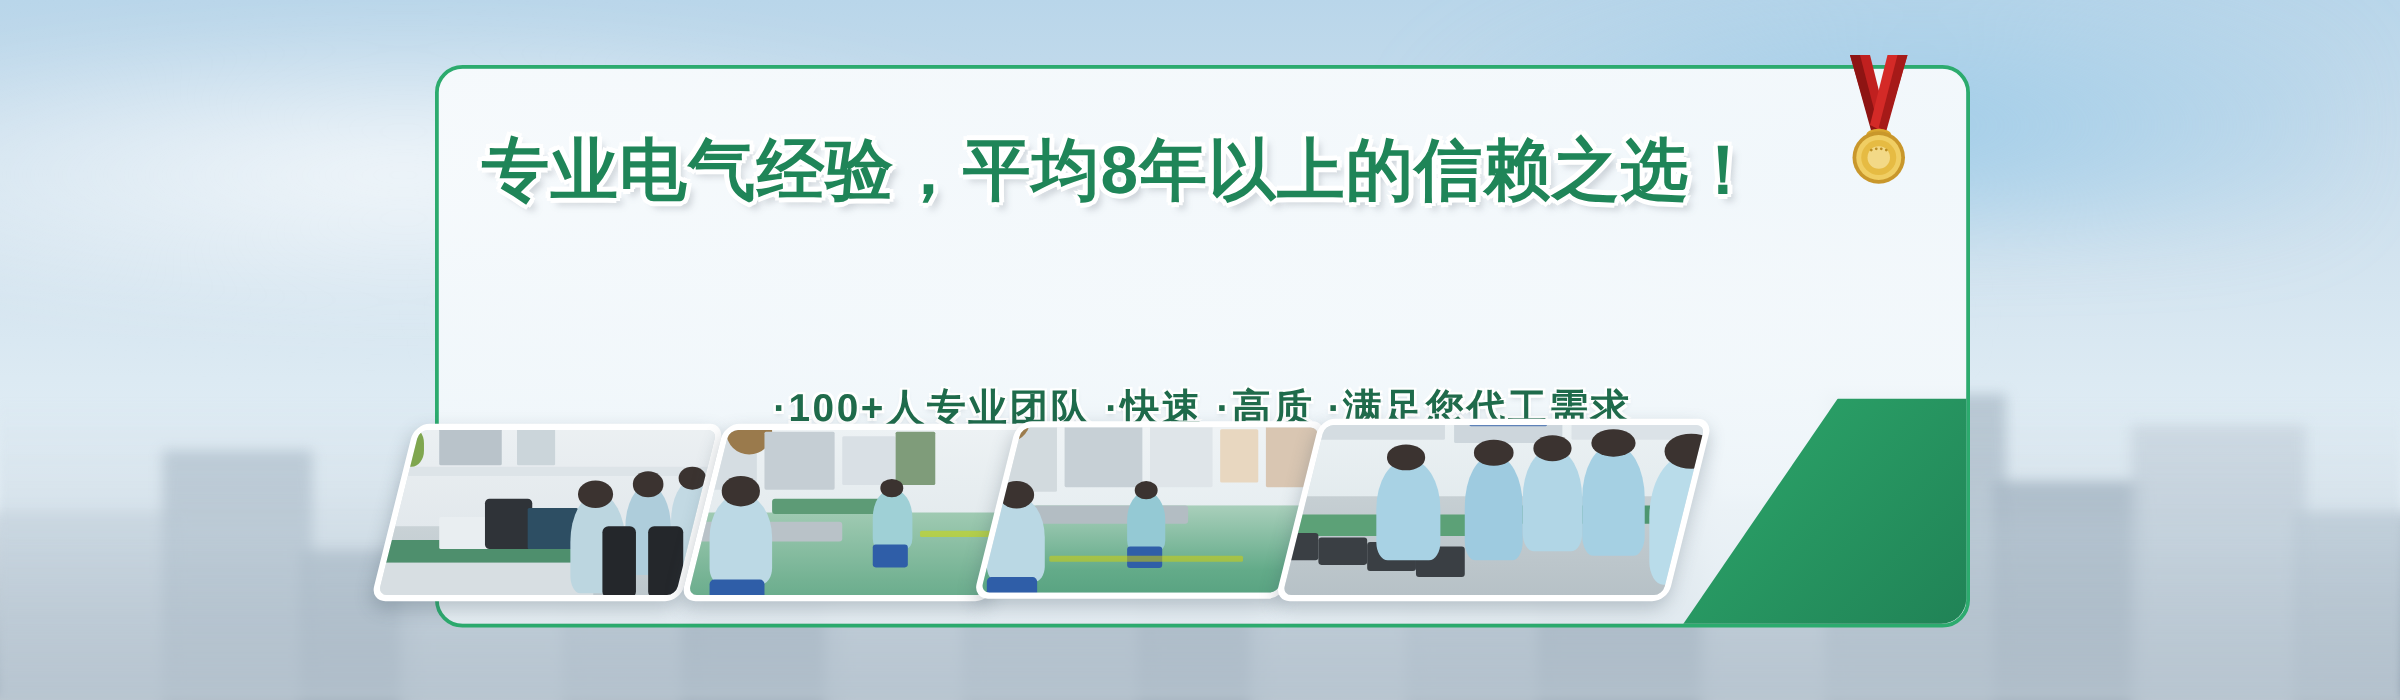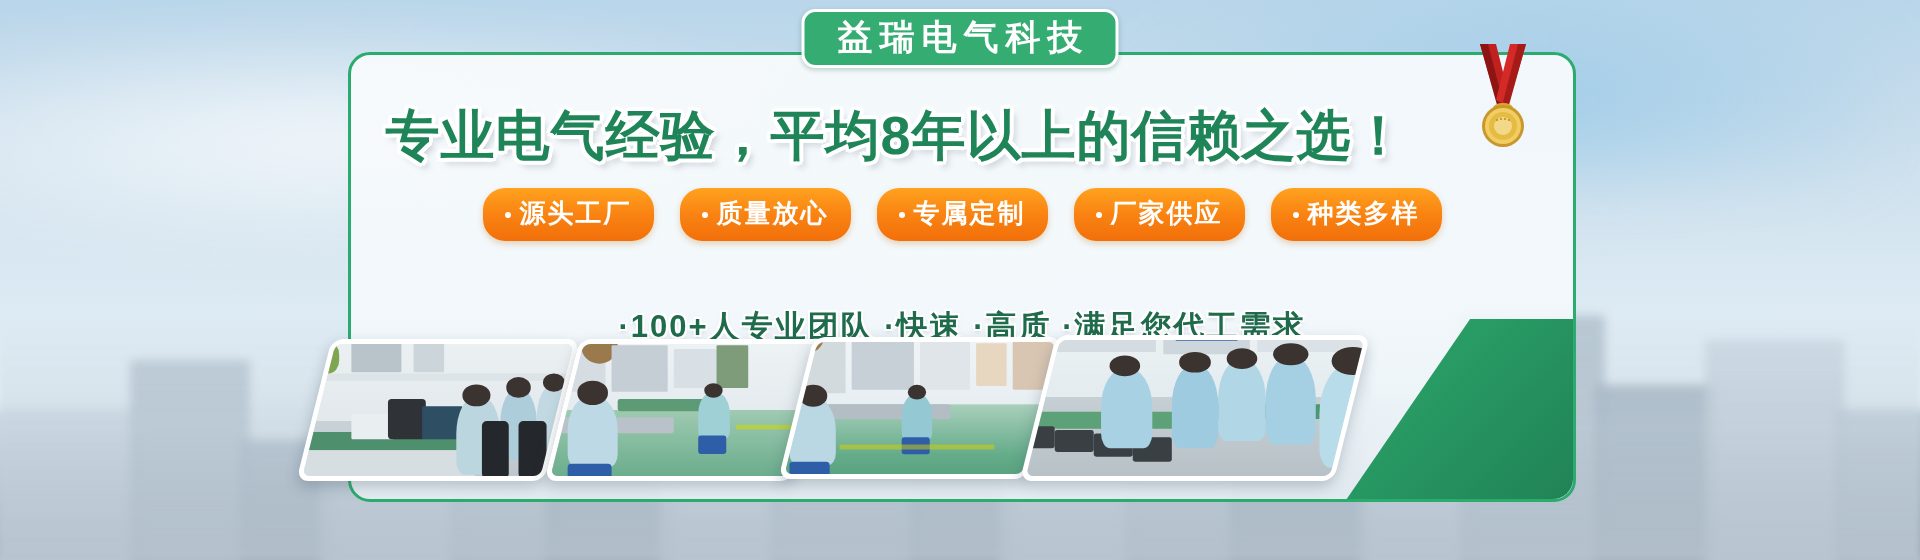--- a/index.html
+++ b/index.html
@@ -206,50 +206,25 @@
       <circle cx="33" cy="82" r="9" fill="#f3d987"></circle>
       <g fill="#b98c22">
         <circle cx="27" cy="76" r="1.1"></circle>
           <circle cx="31" cy="75" r="1.1"></circle>
         <circle cx="35" cy="75" r="1.1"></circle>
           <circle cx="39" cy="76" r="1.1"></circle>
       </g>
     </svg>
   </div>
 
-  <div class="title-badge">
-    <span>益瑞电气科技</span>
-  </div>
 
   <div class="headline">
     <span>专业电气经验，平均8年以上的信赖之选！</span>
   </div>
 
-  <div class="tags">
-    <div class="tag">
-      <span class="dot"></span>
-      <span class="lbl">源头工厂</span>
-    </div>
-    <div class="tag">
-      <span class="dot"></span>
-      <span class="lbl">质量放心</span>
-    </div>
-    <div class="tag">
-      <span class="dot"></span>
-      <span class="lbl">专属定制</span>
-    </div>
-    <div class="tag">
-      <span class="dot"></span>
-      <span class="lbl">厂家供应</span>
-    </div>
-    <div class="tag">
-      <span class="dot"></span>
-      <span class="lbl">种类多样</span>
-    </div>
-  </div>
 
   <div class="subline">
     <span class="txt">·100+人专业团队 ·快速 ·高质  ·满足您代工需求</span>
   </div>
 
   <div class="photos">
 
     <div class="photo ph1">
       <div class="inner">
         <div class="scene sc1 blur-soft">

